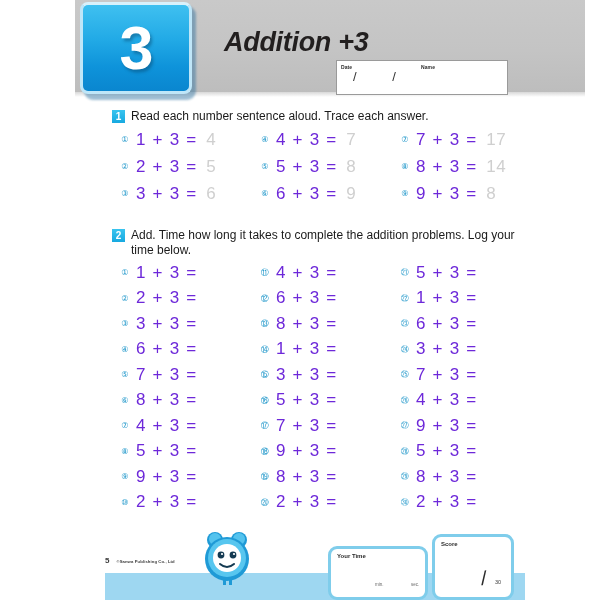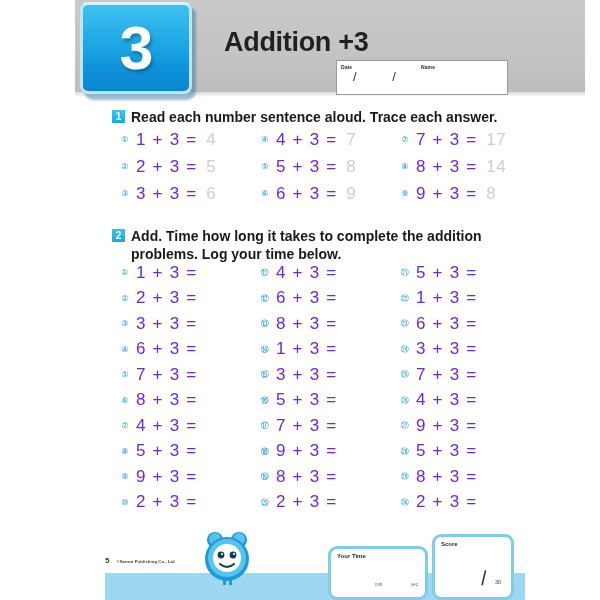--- a/index.html
+++ b/index.html
@@ -84,20 +84,21 @@
     border-bottom: 2px solid #ffffff;
     margin-left: 3px;
   }
 
   .title {
     position: absolute;
     left: 224px; top: 27px;
     font-size: 27px; font-weight: bold; color: #221f1f;
     letter-spacing: -0.3px;
     white-space: nowrap;
+    font-style: italic;
   }
 
   .datename {
     position: absolute;
     left: 336px; top: 60px; width: 172px; height: 35px;
     background: #ffffff;
     border: 1px solid #9a9a9a;
   }
   .dn-label {
     position: absolute;
@@ -118,21 +119,21 @@
   }
   .sec-marker {
     width: 13px; height: 13px;
     background: linear-gradient(180deg,#39c4ef 0%,#17a9e0 100%);
     color: #ffffff; font-weight: bold; font-size: 10px;
     display: flex; align-items: center; justify-content: center;
     flex: 0 0 auto;
     margin-top: 1px;
   }
   .sec-text {
-    font-size: 14px; font-weight: bold; color: #1a1a1a;
+    font-size: 12px; font-weight: normal; color: #1a1a1a;
     line-height: 1.25;
     max-width: 410px;
   }
 
   
   .grid {
     position: absolute;
     display: grid;
   }
   #sec1-grid {

